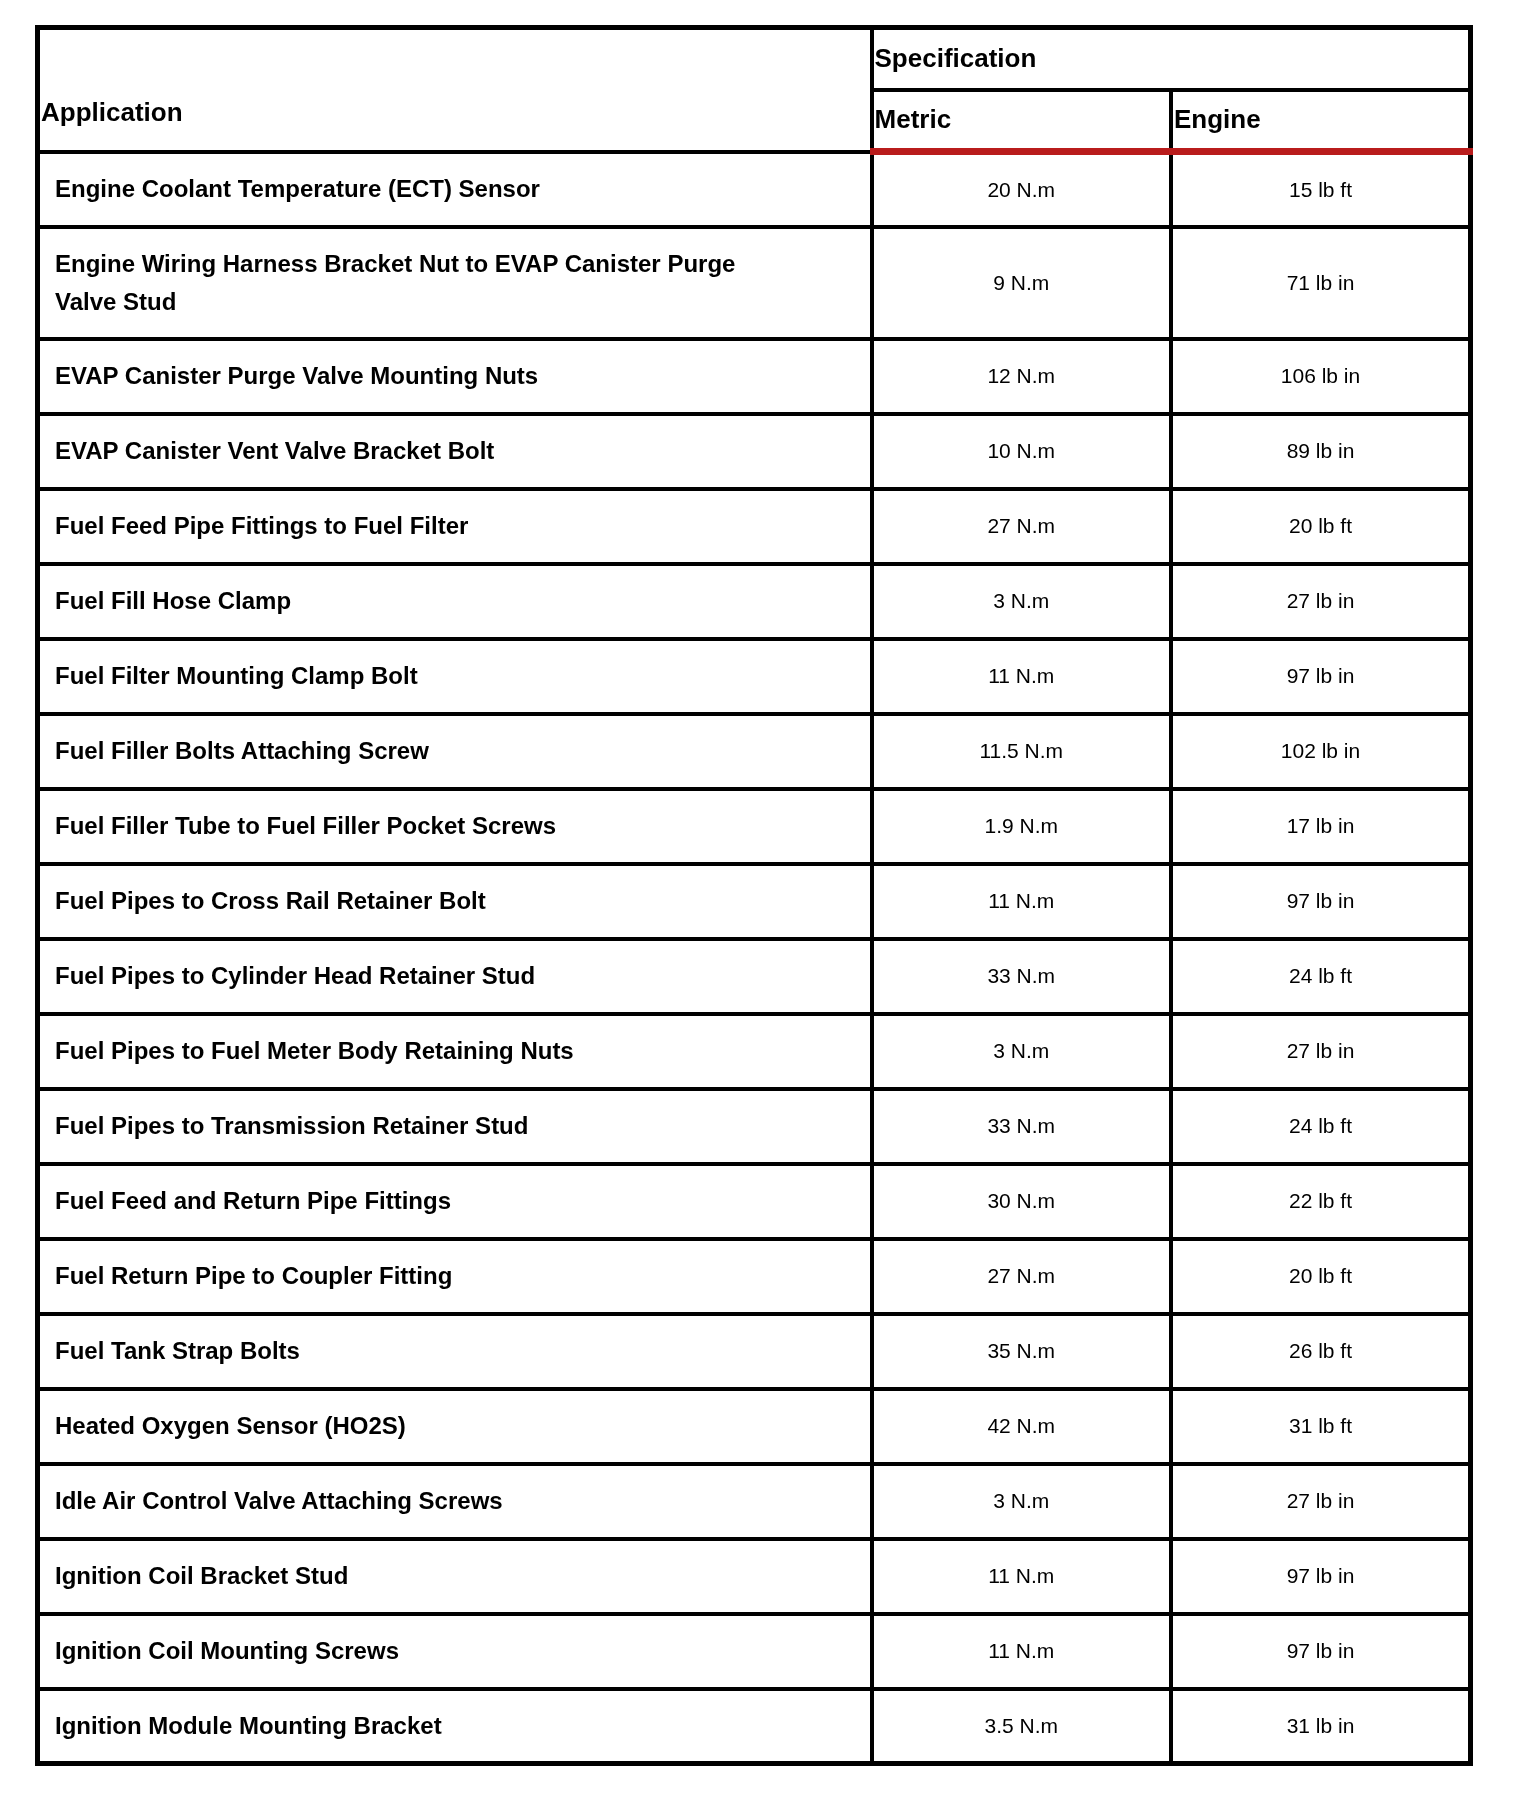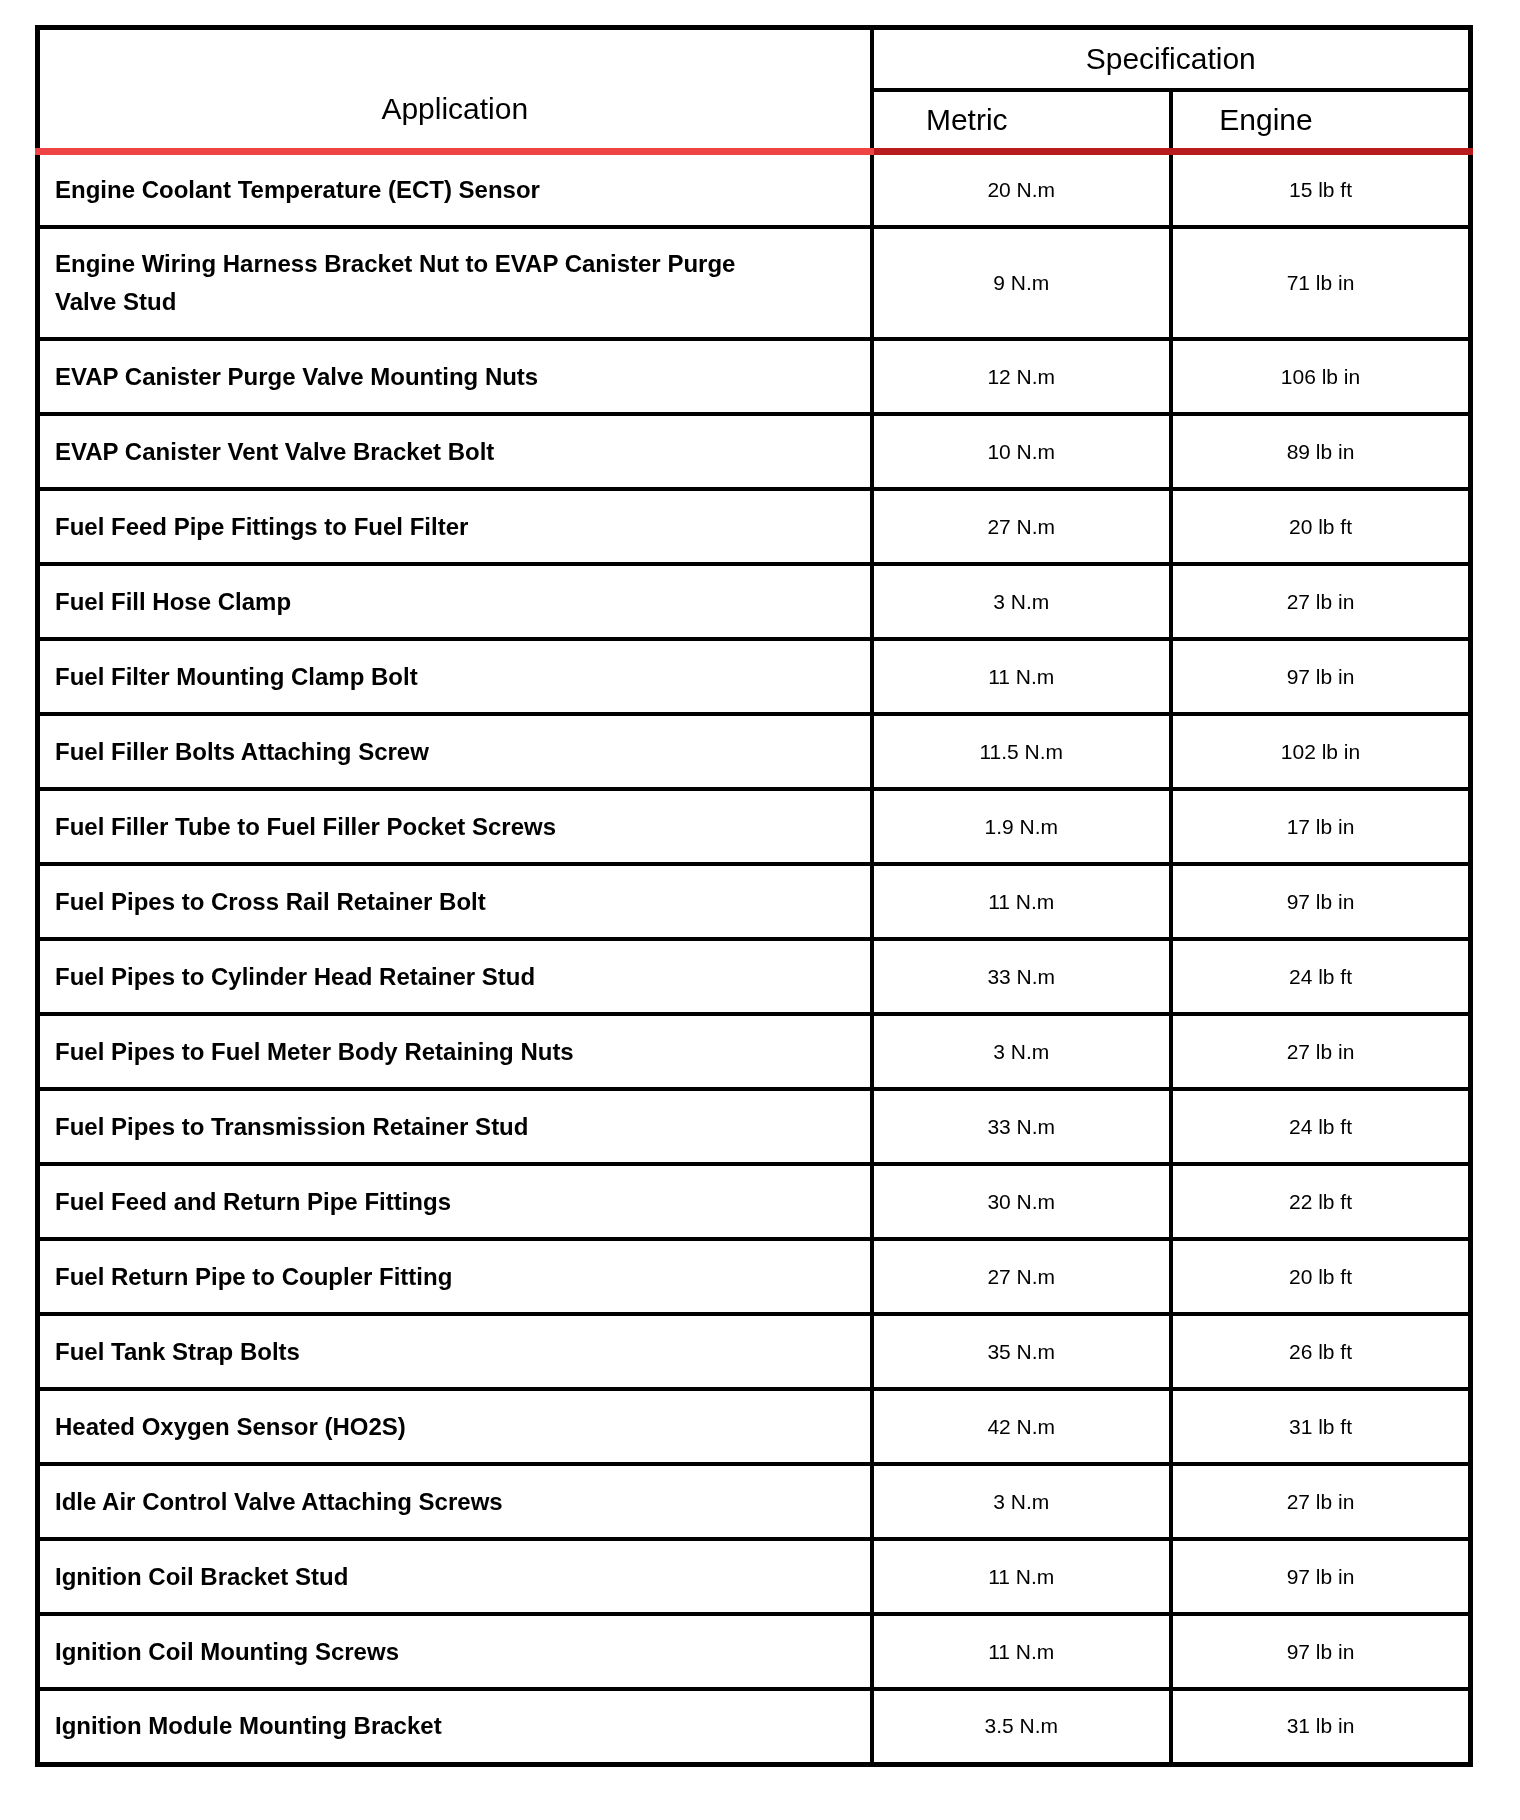--- a/index.html
+++ b/index.html
@@ -26,30 +26,30 @@
   col.col-app     { width: 58.2%; }
   col.col-metric  { width: 20.9%; }
   col.col-english { width: 20.9%; }
 
   th, td {
     border: 4px solid #000000;
     background: #ffffff;
     vertical-align: middle;
   }
   thead th {
-    font-weight: normal;
-    font-size: 30px;
-    text-align: center;
+    font-weight: bold;
+    font-size: 26px;
+    text-align: left;
   }
   thead tr { height: 62px; }
 
   th.app-header {
     vertical-align: bottom;
     padding-bottom: 22px;
-    border-bottom: 7px solid #ef4444;
+    border-bottom: 1px solid #ef4444;
   }
   th.spec-header {
     border-bottom: 4px solid #000000;
   }
   th.metric-header, th.english-header {
     border-bottom: 7px solid #b91c1c;
     padding-right: 110px; 
   }
 
   tbody tr { height: 75px; }

